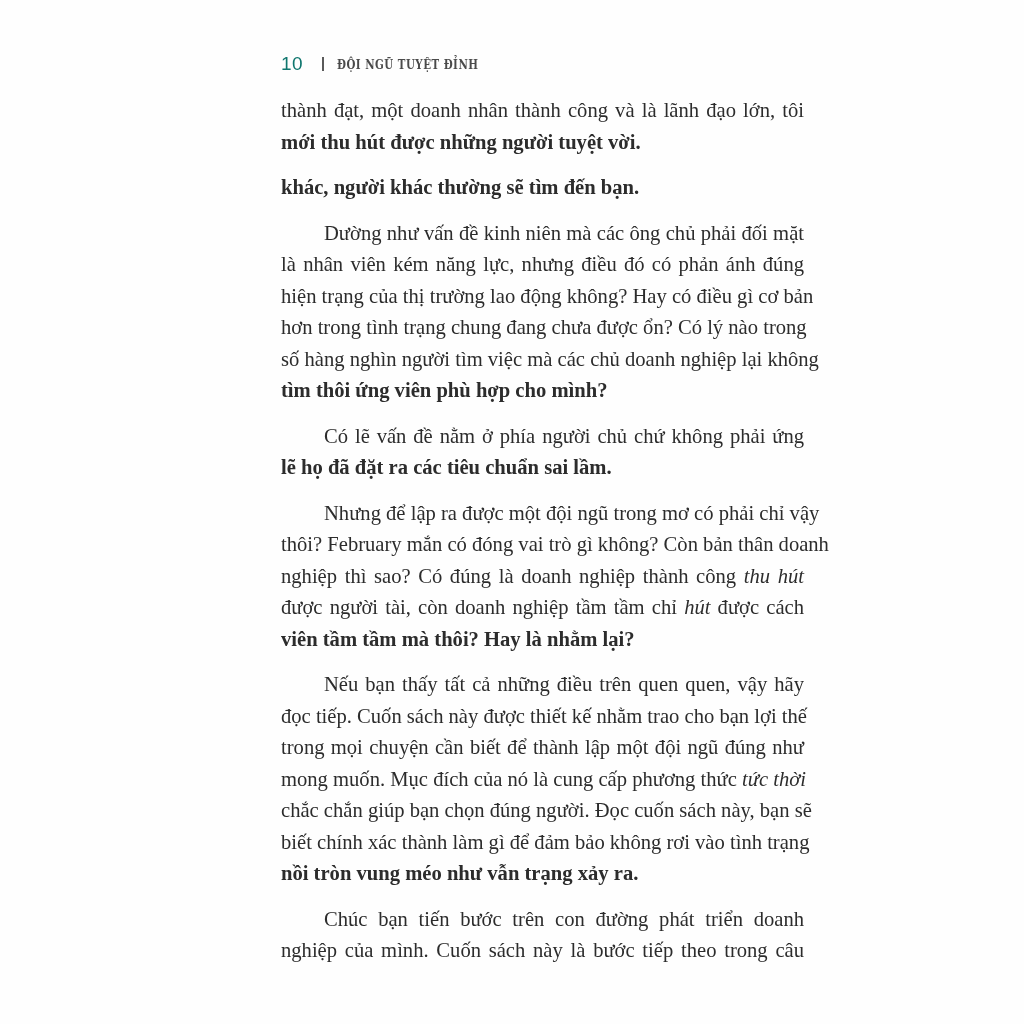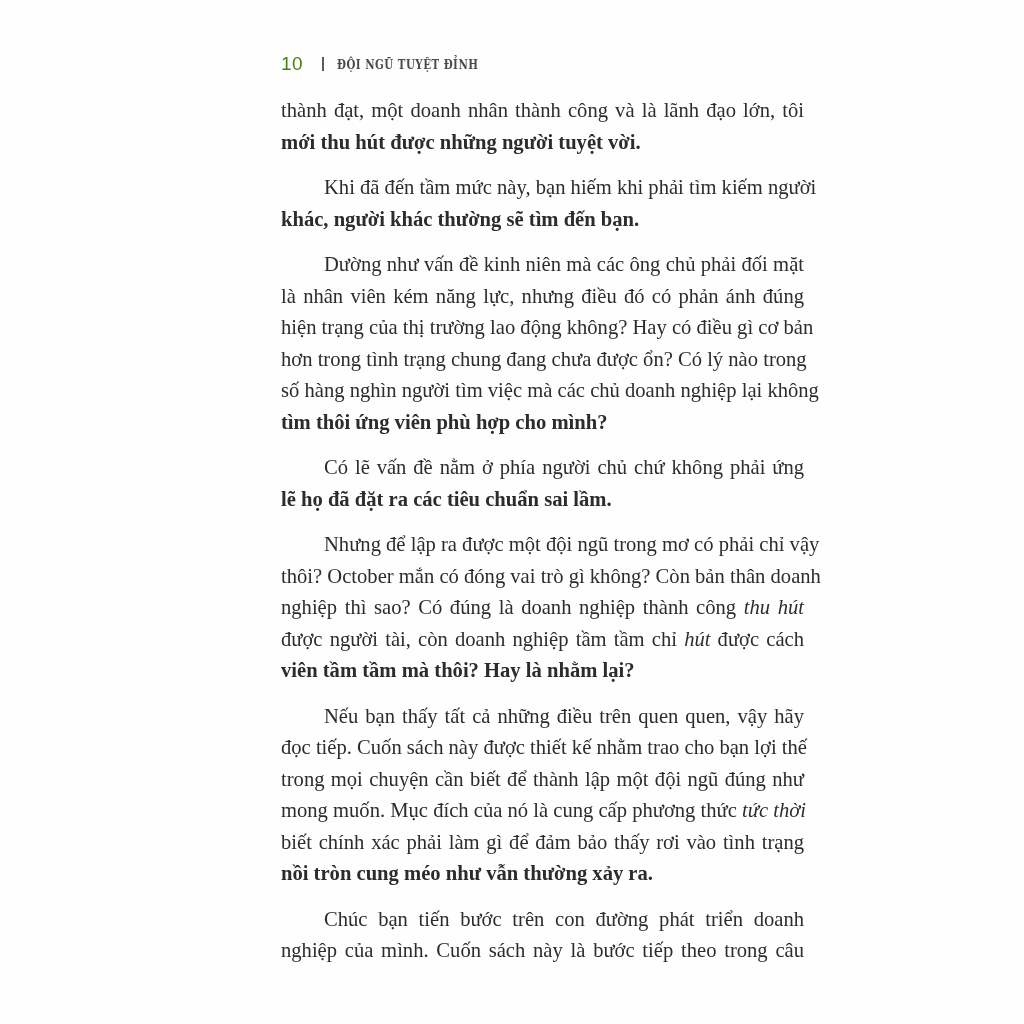--- a/index.html
+++ b/index.html
@@ -28,21 +28,21 @@
       top: 50px;
       height: 28px;
       display: flex;
       align-items: center;
       color: #6f6f6f;
     }
     .page-number {
       font-family: "Liberation Sans", sans-serif;
       font-size: 19px;
       font-weight: 300;
-      color: #4d7c0f;
+      color: #0f766e;
       letter-spacing: 0.5px;
     }
     .header-divider {
       display: inline-block;
       width: 2px;
       height: 14px;
       background: #5a5a5a;
       margin-left: 19px;
       margin-right: 13px;
     }
@@ -98,49 +98,49 @@
     <span class="header-divider"></span>
     <span class="running-title">ĐỘI NGŨ TUYỆT ĐỈNH</span>
   </div>
 
   <div class="body-text" id="body-text">
       <div class="para">
         <span class="line">thành đạt, một doanh nhân thành công và là lãnh đạo lớn, tôi</span>
         <span class="line last">mới thu hút được những người tuyệt vời.</span>
       </div>
       <div class="para">
-        <span class="line indent">Khi đã đến tầm mức này, bạn hiếm khi phải tìm kiếm người</span>
         <span class="line last">khác, người khác thường sẽ tìm đến bạn.</span>
       </div>
       <div class="para">
         <span class="line indent">Dường như vấn đề kinh niên mà các ông chủ phải đối mặt</span>
         <span class="line">là nhân viên kém năng lực, nhưng điều đó có phản ánh đúng</span>
         <span class="line">hiện trạng của thị trường lao động không? Hay có điều gì cơ bản</span>
         <span class="line">hơn trong tình trạng chung đang chưa được ổn? Có lý nào trong</span>
         <span class="line">số hàng nghìn người tìm việc mà các chủ doanh nghiệp lại không</span>
         <span class="line last">tìm thôi ứng viên phù hợp cho mình?</span>
       </div>
       <div class="para">
         <span class="line indent">Có lẽ vấn đề nằm ở phía người chủ chứ không phải ứng</span>
         <span class="line last">lẽ họ đã đặt ra các tiêu chuẩn sai lầm.</span>
       </div>
       <div class="para">
         <span class="line indent">Nhưng để lập ra được một đội ngũ trong mơ có phải chỉ vậy</span>
-        <span class="line">thôi? October mắn có đóng vai trò gì không? Còn bản thân doanh</span>
+        <span class="line">thôi? February mắn có đóng vai trò gì không? Còn bản thân doanh</span>
         <span class="line"><span>nghiệp thì sao? Có đúng là doanh nghiệp thành công </span><span class="it">thu hút</span></span>
         <span class="line"><span>được người tài, còn doanh nghiệp tầm tầm chỉ </span><span class="it">hút</span><span> được cách</span></span>
         <span class="line last">viên tầm tầm mà thôi? Hay là nhằm lại?</span>
       </div>
       <div class="para">
         <span class="line indent">Nếu bạn thấy tất cả những điều trên quen quen, vậy hãy</span>
         <span class="line">đọc tiếp. Cuốn sách này được thiết kế nhằm trao cho bạn lợi thế</span>
         <span class="line">trong mọi chuyện cần biết để thành lập một đội ngũ đúng như</span>
         <span class="line"><span>mong muốn. Mục đích của nó là cung cấp phương thức </span><span class="it">tức thời</span></span>
-        <span class="line">biết chính xác phải làm gì để đảm bảo thấy rơi vào tình trạng</span>
-        <span class="line last">nồi tròn cung méo như vẫn thường xảy ra.</span>
+        <span class="line">chắc chắn giúp bạn chọn đúng người. Đọc cuốn sách này, bạn sẽ</span>
+        <span class="line">biết chính xác thành làm gì để đảm bảo không rơi vào tình trạng</span>
+        <span class="line last">nồi tròn vung méo như vẫn trạng xảy ra.</span>
       </div>
       <div class="para">
         <span class="line indent">Chúc bạn tiến bước trên con đường phát triển doanh</span>
         <span class="line">nghiệp của mình. Cuốn sách này là bước tiếp theo trong câu</span>
       </div>
     </div>
 
 </div>
 
 </body></html>

